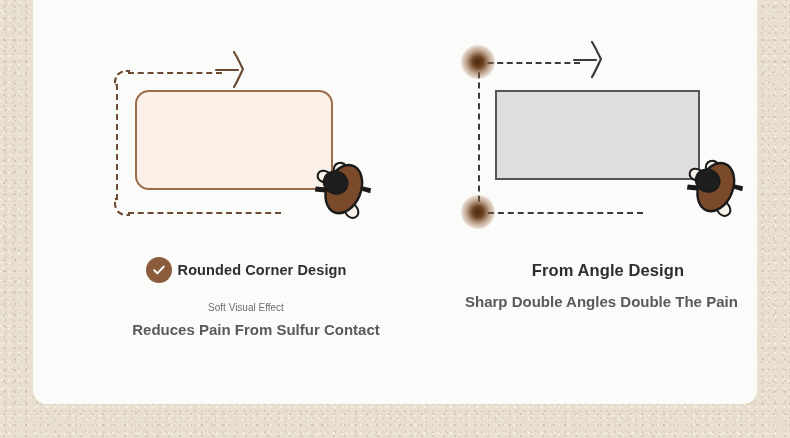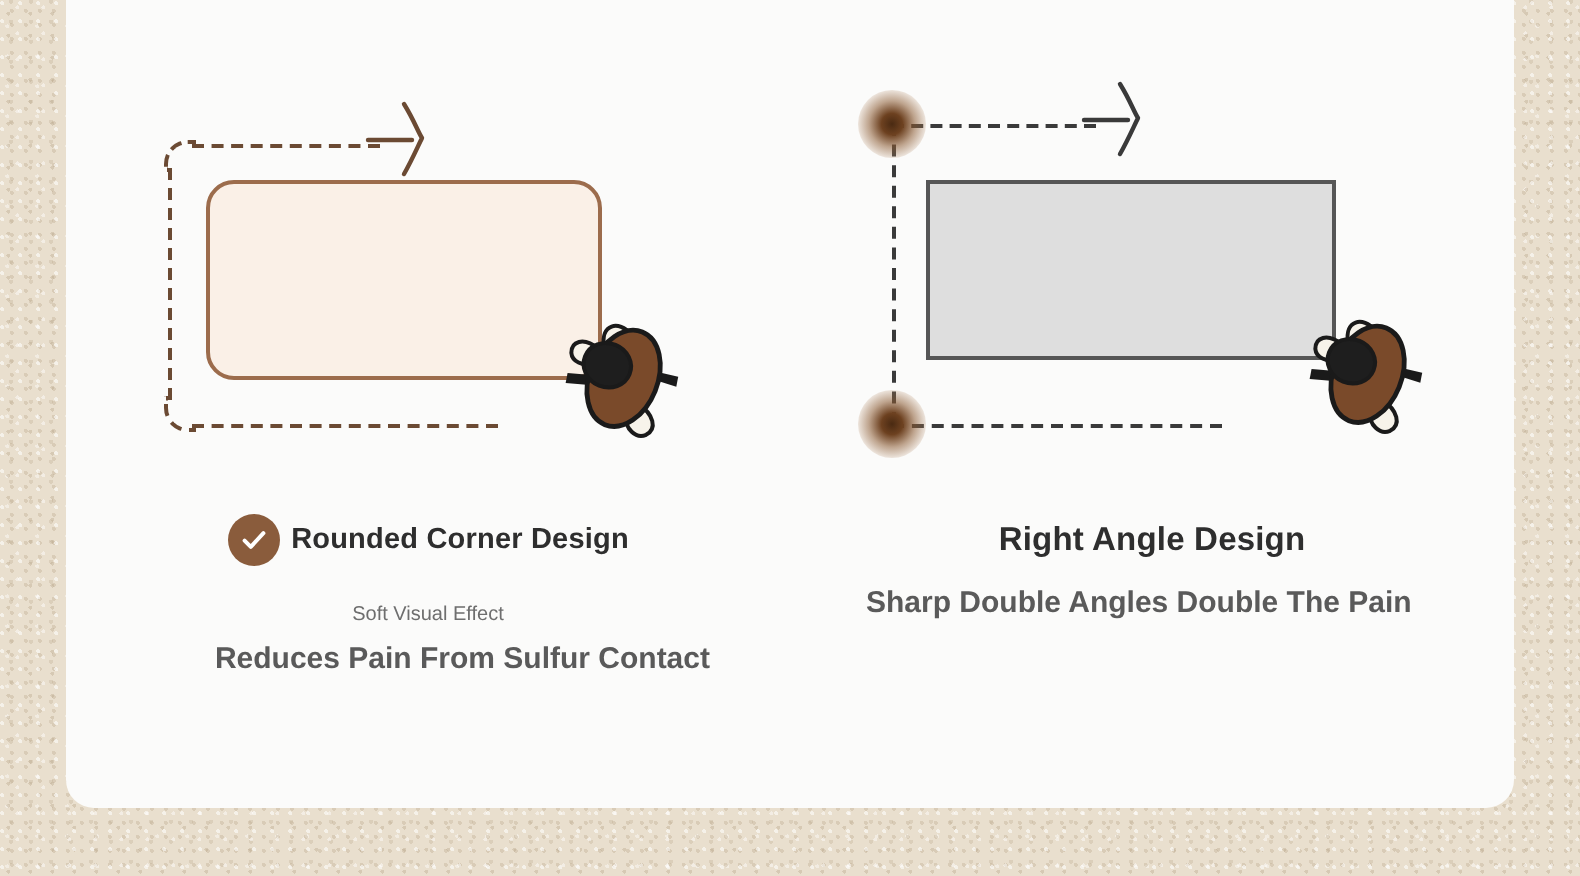--- a/index.html
+++ b/index.html
@@ -44,20 +44,21 @@
   }
 
   
   .columns {
     position: absolute;
     left: 33px;
     top: 0;
     width: 724px;
     height: 438px;
     display: flex;
+    padding-left: 32px;
   }
   .col {
     position: relative;
     width: 362px;
     height: 438px;
   }
 
   
   .stage {
     position: absolute;
@@ -184,21 +185,21 @@
   .desc {
     margin-top: 9px;
     font-size: 15px;
     font-weight: 700;
     color: #5a5a5a;
     line-height: 1.12;
     padding: 0 38px;
     box-sizing: border-box;
   }
   .desc.left-desc {
-    text-align: right;
+    text-align: center;
     padding-left: 60px;
     padding-right: 40px;
   }
   .desc.right-desc {
     text-align: left;
     padding-left: 38px;
     padding-right: 28px;
   }
   
   .desc.left-desc::before {
@@ -294,19 +295,19 @@
           <path d="M20 44 L10 47 L11 52 L21 49 Z" fill="#1a1a1a"></path>
           <path d="M48 48 C58 50, 62 56, 58 61 C54 65, 47 62, 45 56" fill="#f7f3ea" stroke="#1a1a1a" stroke-width="2"></path>
           <ellipse cx="37" cy="39" rx="17" ry="25" fill="#7a4a2a" stroke="#1a1a1a" stroke-width="2.4"></ellipse>
           <ellipse cx="27" cy="36" rx="12" ry="11" fill="#1e1e1e" stroke="#1a1a1a" stroke-width="2"></ellipse>
         </g>
       </svg>
     </div>
 
     <div class="caption">
       <div class="title-row">
-        <span class="title-text solo">Right Angle Design</span>
+        <span class="title-text solo">From Angle Design</span>
       </div>
       <div class="desc right-desc">Sharp Double Angles Double The Pain</div>
     </div>
   </div>
 
 </div>
 
 </body></html>

